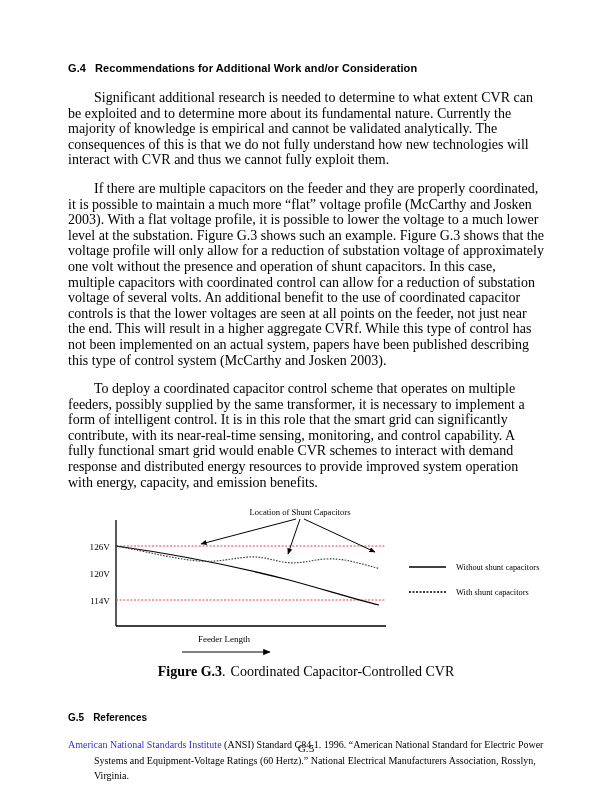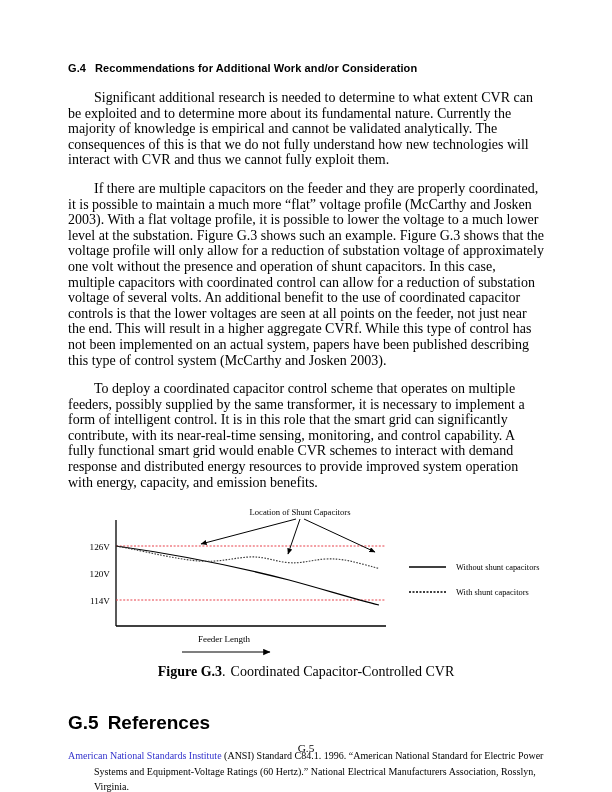--- a/index.html
+++ b/index.html
@@ -33,21 +33,21 @@
     font-size: 11px;
     font-weight: bold;
     margin: 0 0 16px 0;
     letter-spacing: 0.1px;
   }
   h2.section-heading .num {
     margin-right: 9px;
   }
   h2.refs-heading {
     font-family: "Liberation Sans", "DejaVu Sans", sans-serif;
-    font-size: 19px;
+    font-size: 10px;
     font-weight: bold;
     margin: 16px 0 14px 0;
   }
   h2.refs-heading .num {
     margin-right: 9px;
   }
 
   p.body-para {
     font-size: 14px;
     line-height: 15.6px;

